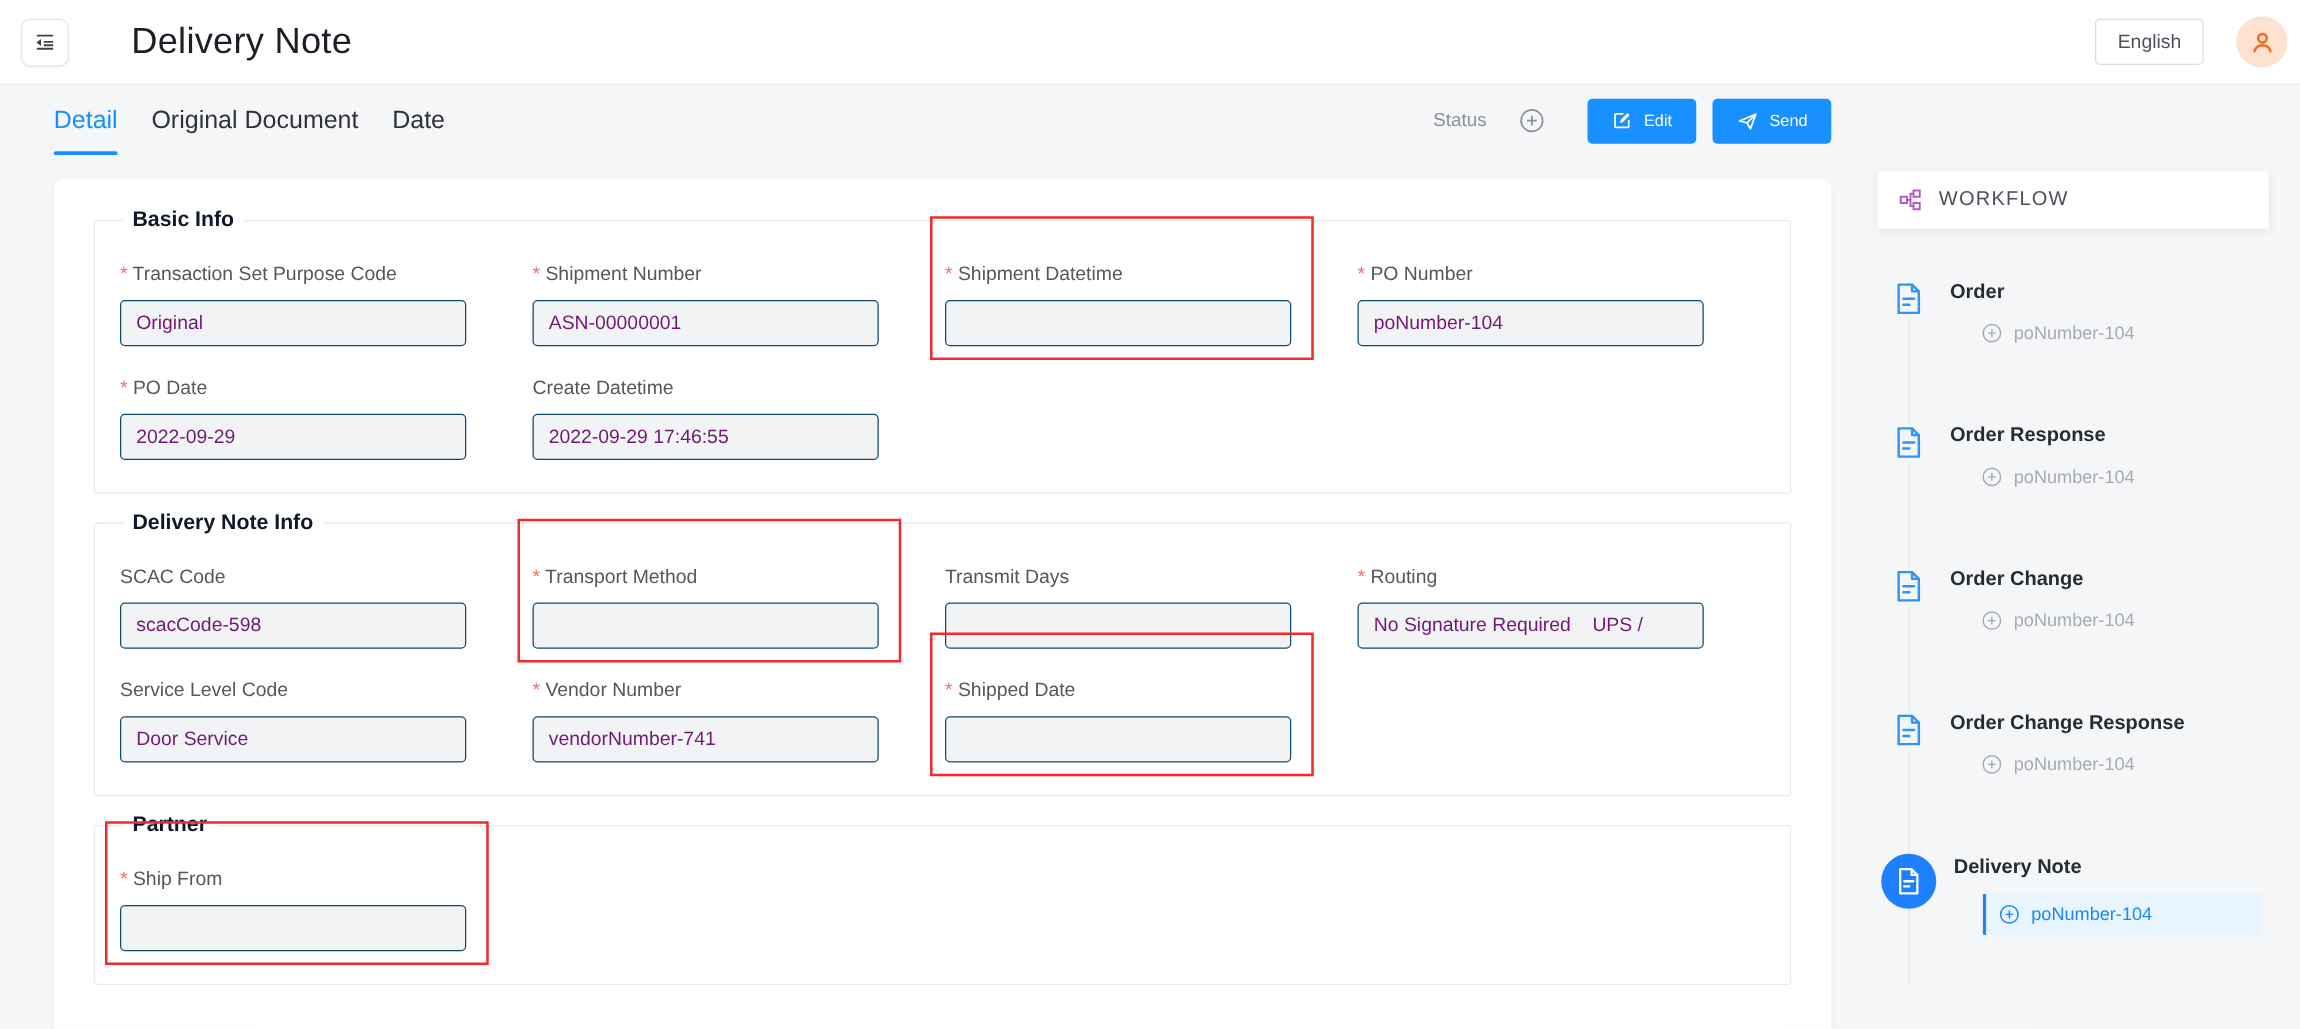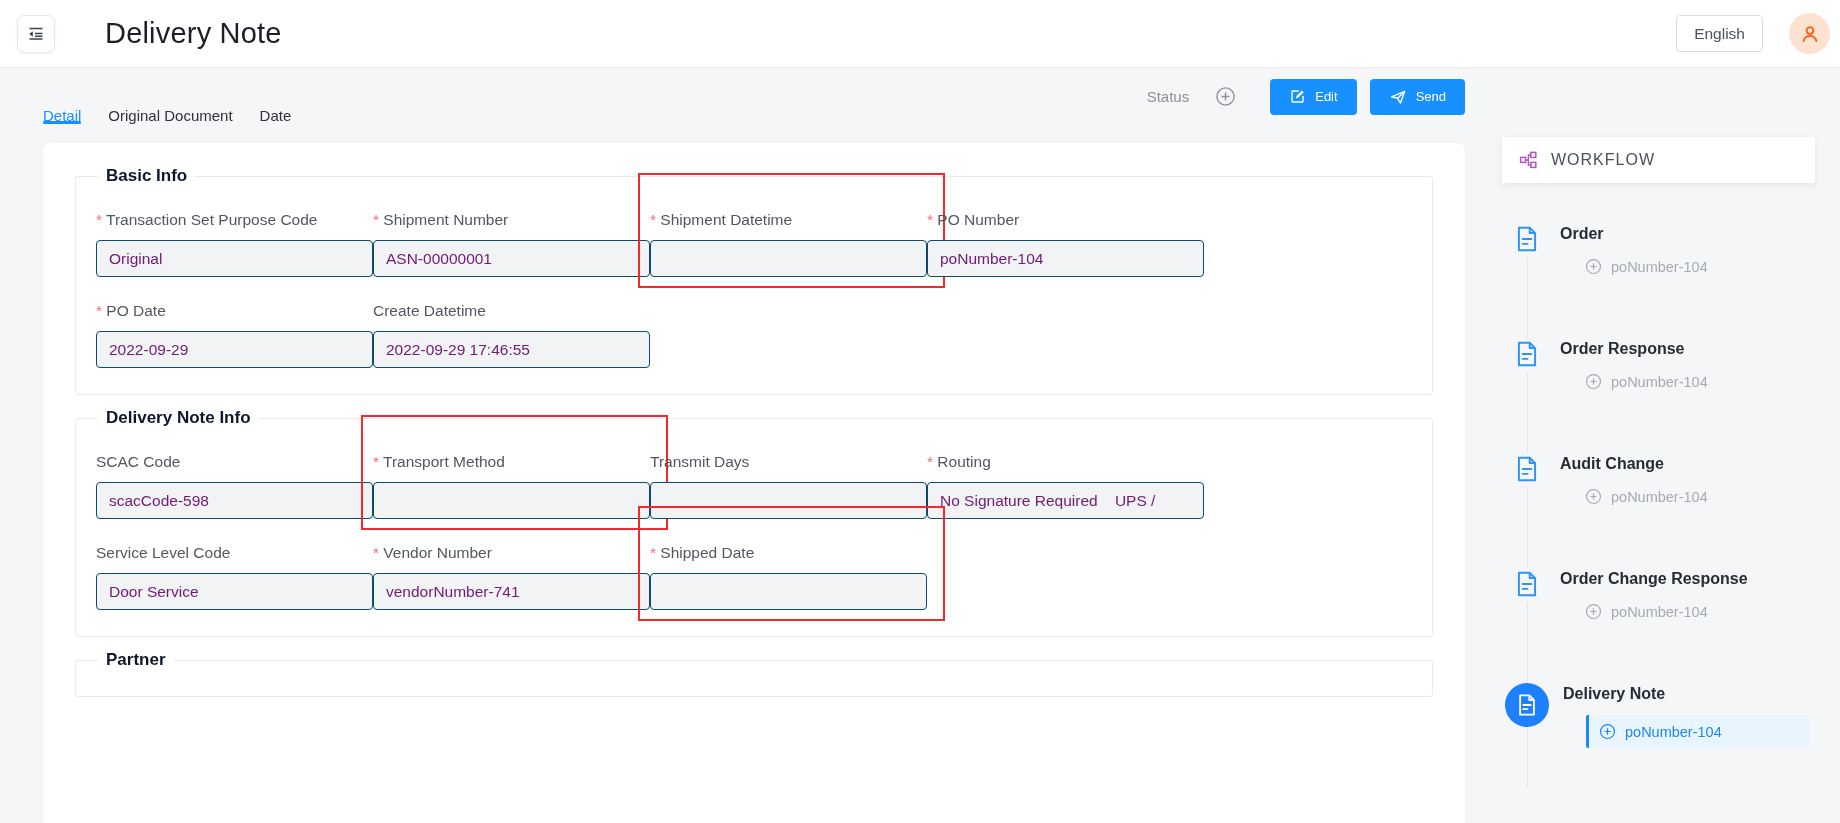--- a/index.html
+++ b/index.html
@@ -33,22 +33,22 @@
     cursor:pointer;
   }
 
   
   .tabbar {
     position:absolute; top:69px; left:0; right:0; height:55px;
     display:flex; align-items:center; padding:0 375px 0 43px;
   }
   .tabs { display:flex; height:55px; }
   .tab {
-    margin-right:27px; font-size:15px; color:#2f3338; cursor:pointer;
-    height:55px; display:flex; align-items:flex-end; position:relative;
+    margin-right:27px; font-size:20px; color:#2f3338; cursor:pointer;
+    height:55px; display:flex; align-items:center; position:relative;
   }
   .tab.active { color:#1890ff; }
   .tab.active::after {
     content:""; position:absolute; left:0; right:0; bottom:0; height:3px;
     background:#1890ff; border-radius:2px;
   }
   .actions { margin-left:auto; display:flex; align-items:center; }
   .status-label { font-size:15px; color:#8b9097; }
   .plus-ico { margin-left:26px; color:#8b9097; display:flex; cursor:pointer; }
   .btn {
@@ -65,21 +65,21 @@
     background:#fff; border-radius:8px; box-shadow:0 1px 4px rgba(0,0,0,.04);
     padding:10px 32px;
   }
   fieldset {
     border:1px solid #e8eaed; border-radius:3px; padding:0 20px 26px;
     margin-top:13px;
   }
   legend {
     font-size:17px; font-weight:bold; color:#0f172a; padding:0 8px; margin-left:2px;
   }
-  .frow { display:grid; grid-template-columns:repeat(4,277px); }
+  .frow { display:grid; grid-template-columns:repeat(4,277px); column-gap:53px; }
   .field { position:relative; }
   .flabel { margin:25px 0 11px; font-size:15.5px; color:#53575e; }
   .flabel.required::before { content:"* "; color:#f56c6c; }
   .control {
     height:37px; background:#f2f3f5; border:1px solid #0c4a6e; border-radius:4px;
     line-height:35px; padding:0 12px; font-size:15.5px; color:#701a75;
     white-space:pre; overflow:hidden;
   }
   .field.hl::after {
     content:""; position:absolute; left:-12px; right:-18px; top:-13px; bottom:-11px;
@@ -249,20 +249,26 @@
       </div>
       <div class="field hl">
         <div class="flabel required">Shipped Date</div>
         <div class="control"></div>
       </div>
     </div>
   </fieldset>
 
   <fieldset>
     <legend>Partner</legend>
+    <div class="frow">
+      <div class="field hl">
+        <div class="flabel required">Ship From</div>
+        <div class="control"></div>
+      </div>
+    </div>
   </fieldset>
 
 </main>
 
 <aside class="workflow">
   <div class="wf-header">
     <span>
       <svg width="20" height="20" viewBox="0 0 20 20" fill="none" stroke="#b054c6" stroke-width="1.5">
         <rect x="2.6" y="7.4" width="5" height="5"></rect>
         <rect x="12.8" y="2.4" width="5" height="5"></rect>
@@ -322,21 +328,21 @@
 
     <div class="wf-item">
       <div class="wf-icon">
         <svg width="26" height="28" viewBox="0 0 24 26" fill="none" stroke="currentColor" stroke-width="1.8" stroke-linejoin="round">
           <path d="M4.5 2.5h10l5 5v16h-15z"></path>
             <path d="M14.5 2.5v5h5"></path>
           <path d="M8 13h8 M8 17.5h4.5" stroke-linecap="round"></path>
         </svg>
       </div>
       <div class="wf-text">
-        <div class="wf-label">Audit Change</div>
+        <div class="wf-label">Order Change</div>
         <div class="wf-ref">
           <span>
             <svg width="17" height="17" viewBox="0 0 20 20" fill="none" stroke="currentColor" stroke-width="1.4">
                 <circle cx="10" cy="10" r="8.2"></circle>
                 <path d="M10 6.3v7.4M6.3 10h7.4"></path>
               </svg>
           </span>
           <span>poNumber-104</span>
         </div>
       </div>

